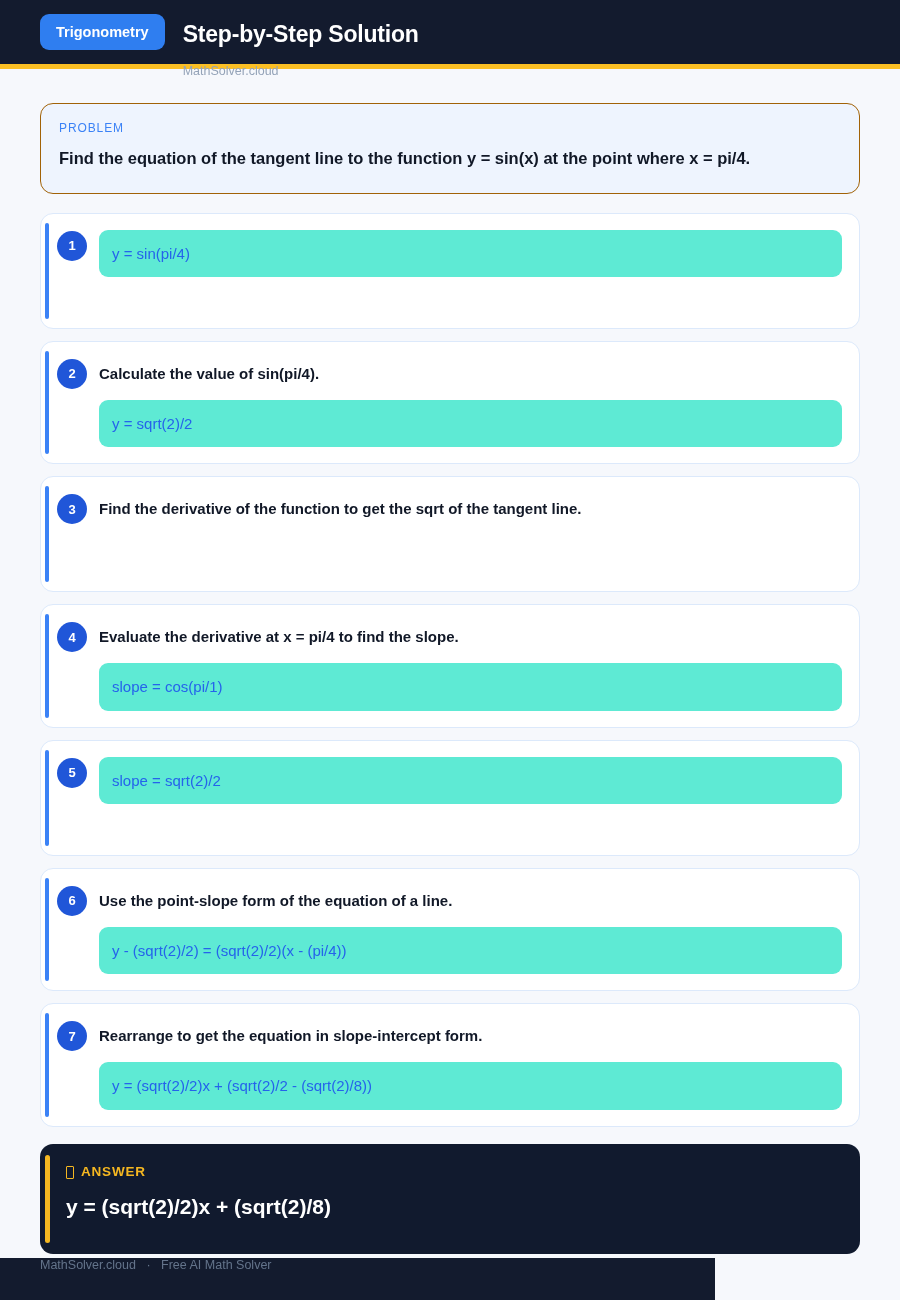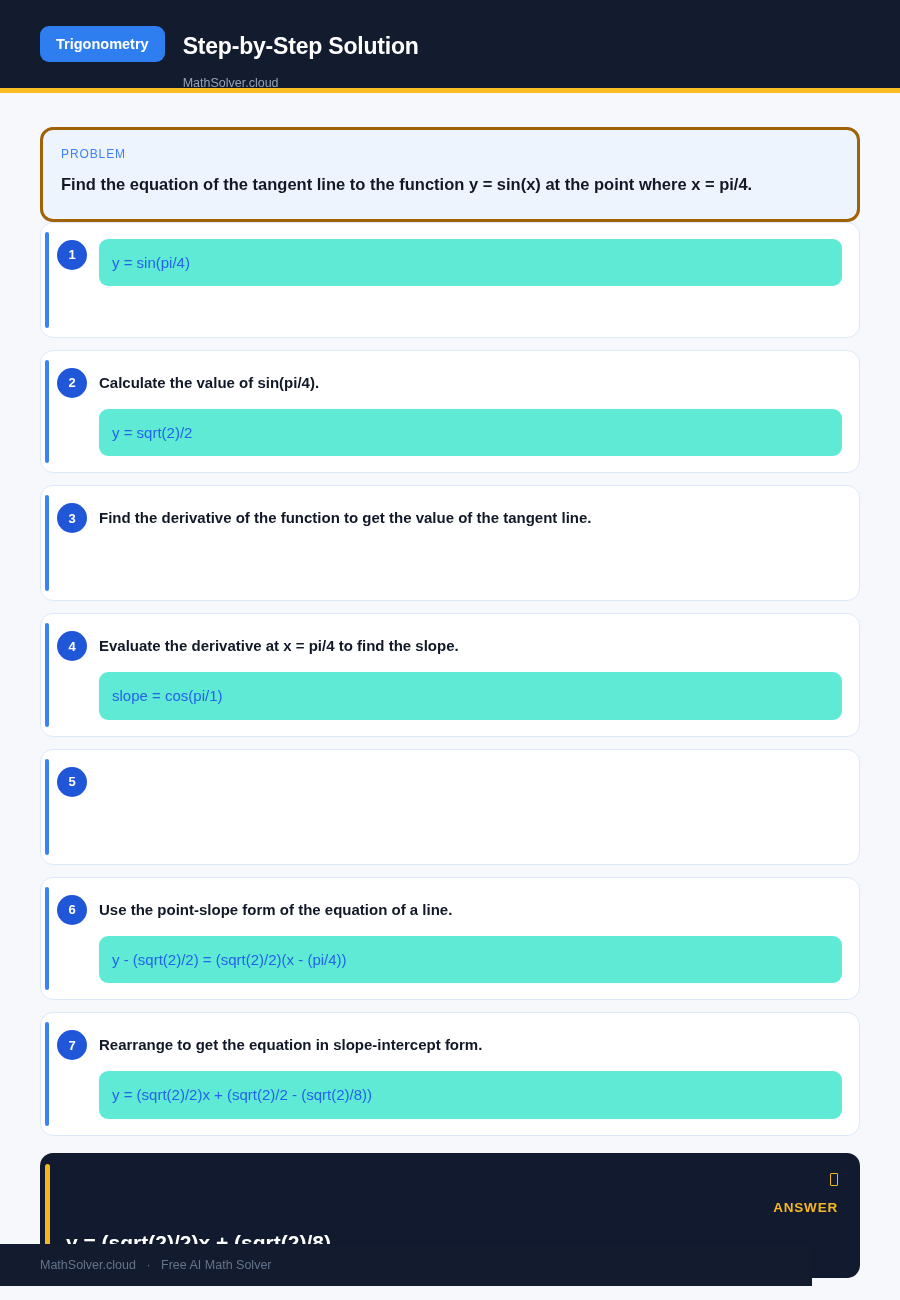--- a/index.html
+++ b/index.html
@@ -13,21 +13,21 @@
     background: #f6f8fc;
     font-family: "Liberation Sans", sans-serif;
     color: #0f172a;
     overflow: hidden;
   }
 
   
   .header {
     background: #111827;
     background: #131b2e;
-    height: 88px;
+    height: 64px;
     display: flex;
     align-items: center;
     padding: 0 40px;
     position: relative;
   }
   .header-inner {
     display: flex;
     align-items: center;
     gap: 18px;
   }
@@ -66,23 +66,24 @@
   }
 
   
   .main {
     padding: 34px 40px 0 40px;
   }
 
   
   .problem-card {
     background: #eef4fe;
-    border: 3px solid #a16207;
+    border: 1px solid #a16207;
     border-radius: 13px;
     padding: 17px 18px 21px 18px;
+    margin-bottom: 19px;
   }
   .problem-label {
     color: #3b82f6;
     font-size: 12px;
     letter-spacing: 0.9px;
     margin-bottom: 11px;
   }
   .problem-text {
     font-size: 16.5px;
     font-weight: bold;
@@ -158,23 +159,22 @@
     left: 5px;
     top: 11px;
     bottom: 11px;
     width: 5px;
     border-radius: 3px;
     background: #f5b721;
   }
   .answer-label-row {
     display: flex;
     align-items: flex-end;
-    gap: 14px;
+    gap: 7px;
     margin-bottom: 15px;
-    flex-direction: column;
   }
   .answer-icon {
     display: inline-block;
     width: 8px;
     height: 13px;
     border: 1px solid #f5b721;
     border-radius: 1px;
   }
   .answer-label {
     color: #f5b721;
@@ -186,26 +186,26 @@
     color: #ffffff;
     font-size: 21px;
     font-weight: bold;
     line-height: 1.25;
   }
 
   
   .footer {
     position: absolute;
     left: 0;
-    bottom: 14px;
-    width: 812px;
+    bottom: 0;
+    width: 715px;
     height: 42px;
     background: #131b2e;
     display: flex;
-    align-items: center;
+    align-items: flex-start;
     padding: 0 40px;
   }
   .footer-text {
     color: #64748b;
     font-size: 12.5px;
   }
   .footer-sep { margin: 0 7px; }
 </style>
 </head>
 <body>
@@ -236,31 +236,32 @@
       </div>
       <div class="step-card">
         <div class="step-bar"></div>
         <div class="step-num">2</div>
         <div class="step-title">Calculate the value of sin(pi/4).</div>
         <div class="step-formula">y = sqrt(2)/2</div>
       </div>
       <div class="step-card">
         <div class="step-bar"></div>
         <div class="step-num">3</div>
-        <div class="step-title">Find the derivative of the function to get the value of the tangent line.</div>
+        <div class="step-title">Find the derivative of the function to get the sqrt of the tangent line.</div>
       </div>
       <div class="step-card">
         <div class="step-bar"></div>
         <div class="step-num">4</div>
         <div class="step-title">Evaluate the derivative at x = pi/4 to find the slope.</div>
         <div class="step-formula">slope = cos(pi/1)</div>
       </div>
       <div class="step-card">
         <div class="step-bar"></div>
         <div class="step-num">5</div>
+        <div class="step-formula">slope = sqrt(2)/2</div>
       </div>
       <div class="step-card">
         <div class="step-bar"></div>
         <div class="step-num">6</div>
         <div class="step-title">Use the point-slope form of the equation of a line.</div>
         <div class="step-formula">y - (sqrt(2)/2) = (sqrt(2)/2)(x - (pi/4))</div>
       </div>
       <div class="step-card">
         <div class="step-bar"></div>
         <div class="step-num">7</div>

